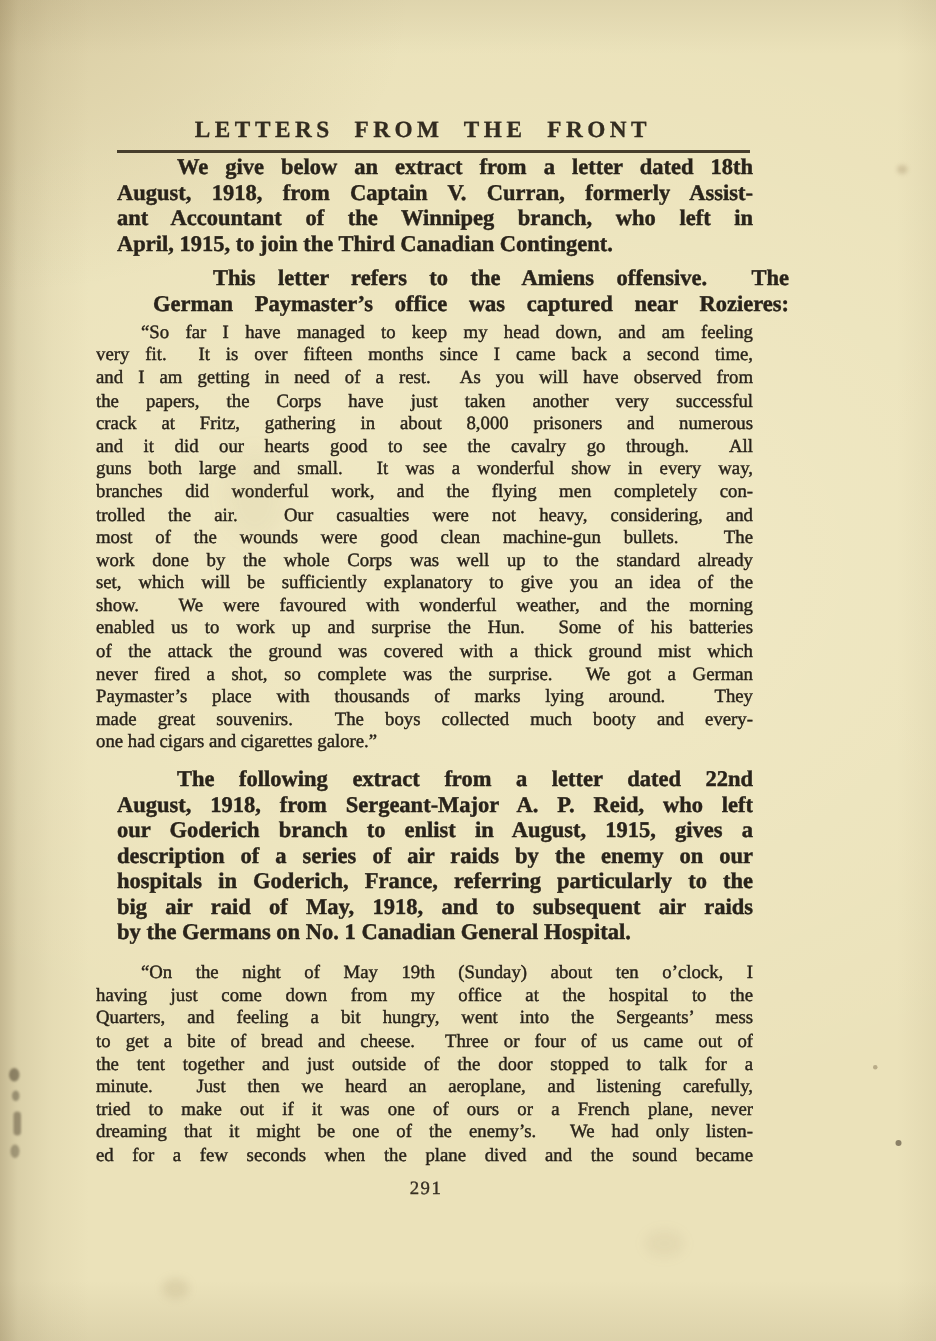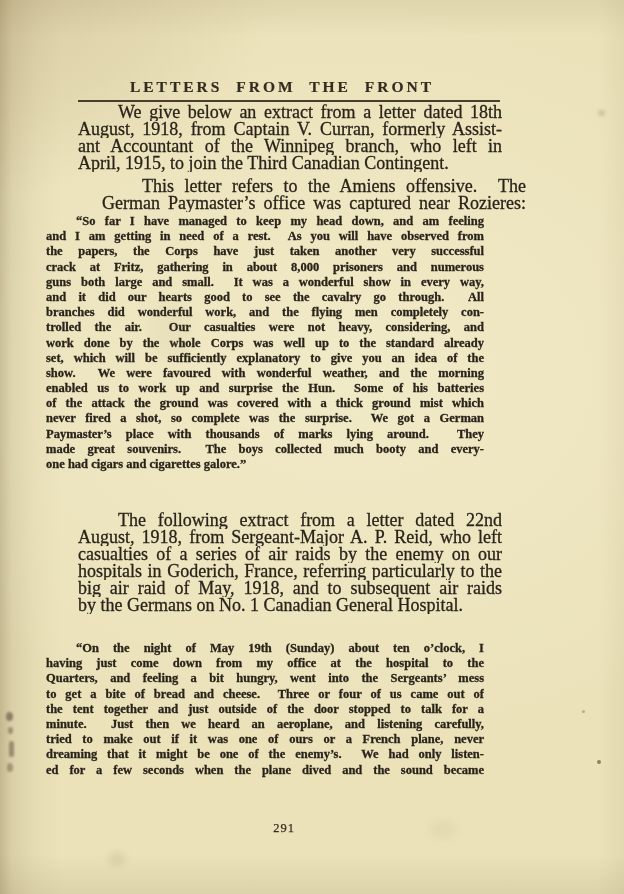--- a/index.html
+++ b/index.html
@@ -34,42 +34,42 @@
   }
   .head-rule{
     position:absolute;top:100px;left:78px;width:422px;height:2px;
     background:var(--rule);
   }
   .para,.quote{
     position:absolute;left:78px;width:424px;
     color:var(--ink);
     -webkit-text-stroke:0.28px var(--ink);
   }
-  .para{font-size:18px;line-height:17px;}
-  .quote{left:46px;width:438px;font-size:12.5px;line-height:15.2px;font-weight:bold;}
+  .para{font-size:15px;line-height:17px;font-weight:bold;}
+  .quote{left:64px;width:438px;font-size:12.5px;line-height:15.2px;}
   .line{
     text-align:justify;text-align-last:justify;text-justify:inter-word;
     overflow:hidden;white-space:normal;
   }
   .para .line{height:17px;}
   .quote .line{height:15.2px;}
   .line.last{text-align-last:left;}
   .line.last.fill{text-align-last:justify;}
   .para .line.first{text-indent:40px;}
   .quote .line.first{text-indent:30px;}
   .p1{top:104px;}
   .p2{top:178px;margin-left:24px;}
   .q1{top:214px;}
   .p3{top:512px;}
   .q2{top:641px;}
   .page-number{
     position:absolute;top:785px;left:78px;width:424px;
     transform:translateX(-6px);
     text-align:center;font-size:12.5px;color:#372f22;
-    letter-spacing:1px;margin-top:36px;-webkit-text-stroke:0.25px #372f22;
+    letter-spacing:1px;-webkit-text-stroke:0.25px #372f22;
   }
   
   .mark{position:absolute;border-radius:50%;filter:blur(0.8px);}
   .mark.m1{left:6px;top:712px;width:7px;height:9px;background:rgba(78,68,48,0.55);}
   .mark.m2{left:8px;top:727px;width:5px;height:7px;background:rgba(78,68,48,0.45);}
   .mark.m3{left:9px;top:741px;width:5px;height:16px;border-radius:3px;background:rgba(88,76,54,0.50);}
   .mark.m4{left:7px;top:763px;width:6px;height:9px;background:rgba(78,68,48,0.40);}
   .speck{position:absolute;border-radius:50%;}
   .s1{left:597px;top:760px;width:4px;height:4px;background:rgba(60,50,35,0.55);filter:blur(0.4px);}
   .s2{left:582px;top:710px;width:3px;height:3px;background:rgba(110,92,62,0.40);filter:blur(0.5px);}
@@ -92,41 +92,44 @@
       <div class="line">August, 1918, from Captain V. Curran, formerly Assist-</div>
       <div class="line">ant Accountant of the Winnipeg branch, who left in</div>
       <div class="line last">April, 1915, to join the Third Canadian Contingent.</div>
     </div>
   <div class="para p2">
       <div class="line first">This letter refers to the Amiens offensive.&nbsp; The</div>
       <div class="line last fill">German Paymaster’s office was captured near Rozieres:</div>
     </div>
   <div class="quote q1">
       <div class="line first">“So far I have managed to keep my head down, and am feeling</div>
+      <div class="line">very fit.&nbsp; It is over fifteen months since I came back a second time,</div>
       <div class="line">and I am getting in need of a rest.&nbsp; As you will have observed from</div>
       <div class="line">the papers, the Corps have just taken another very successful</div>
       <div class="line">crack at Fritz, gathering in about 8,000 prisoners and numerous</div>
+      <div class="line">and it did our hearts good to see the cavalry go through.&nbsp; All</div>
       <div class="line">guns both large and small.&nbsp; It was a wonderful show in every way,</div>
-      <div class="line">and it did our hearts good to see the cavalry go through.&nbsp; All</div>
       <div class="line">branches did wonderful work, and the flying men completely con-</div>
       <div class="line">trolled the air.&nbsp; Our casualties were not heavy, considering, and</div>
+      <div class="line">most of the wounds were good clean machine-gun bullets.&nbsp; The</div>
       <div class="line">work done by the whole Corps was well up to the standard already</div>
       <div class="line">set, which will be sufficiently explanatory to give you an idea of the</div>
       <div class="line">show.&nbsp; We were favoured with wonderful weather, and the morning</div>
       <div class="line">enabled us to work up and surprise the Hun.&nbsp; Some of his batteries</div>
       <div class="line">of the attack the ground was covered with a thick ground mist which</div>
       <div class="line">never fired a shot, so complete was the surprise.&nbsp; We got a German</div>
       <div class="line">Paymaster’s place with thousands of marks lying around.&nbsp; They</div>
       <div class="line">made great souvenirs.&nbsp; The boys collected much booty and every-</div>
       <div class="line last">one had cigars and cigarettes galore.”</div>
     </div>
   <div class="para p3">
       <div class="line first">The following extract from a letter dated 22nd</div>
       <div class="line">August, 1918, from Sergeant-Major A. P. Reid, who left</div>
-      <div class="line">casualties of a series of air raids by the enemy on our</div>
+      <div class="line">our Goderich branch to enlist in August, 1915, gives a</div>
+      <div class="line">description of a series of air raids by the enemy on our</div>
       <div class="line">hospitals in Goderich, France, referring particularly to the</div>
       <div class="line">big air raid of May, 1918, and to subsequent air raids</div>
       <div class="line last">by the Germans on No. 1 Canadian General Hospital.</div>
     </div>
   <div class="quote q2">
       <div class="line first">“On the night of May 19th (Sunday) about ten o’clock, I</div>
       <div class="line">having just come down from my office at the hospital to the</div>
       <div class="line">Quarters, and feeling a bit hungry, went into the Sergeants’ mess</div>
       <div class="line">to get a bite of bread and cheese.&nbsp; Three or four of us came out of</div>
       <div class="line">the tent together and just outside of the door stopped to talk for a</div>

